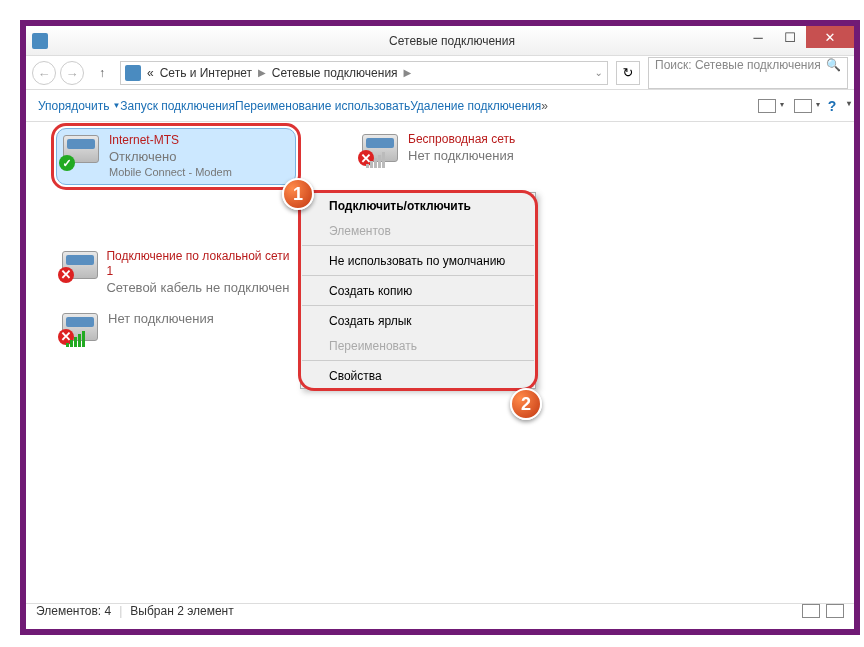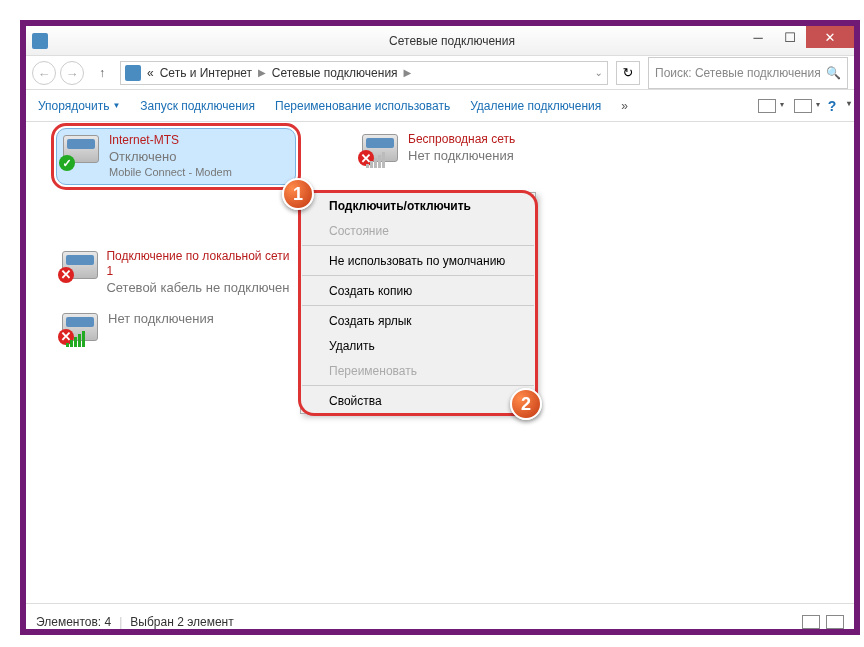--- a/index.html
+++ b/index.html
@@ -13,24 +13,24 @@
 .winbtn.close{background:#c75050;color:#fff;width:48px}
 .navbar{height:34px;border-bottom:1px solid #ddd;display:flex;align-items:center;padding:0 6px;gap:4px}
 .navarrow{width:24px;height:24px;border:1px solid #ccc;border-radius:50%;display:flex;align-items:center;justify-content:center;color:#aaa;font-size:13px}
 .uparrow{width:20px;height:20px;display:flex;align-items:center;justify-content:center;color:#555;margin:0 4px}
 .addressbar{flex:1;height:24px;border:1px solid #ccc;display:flex;align-items:center;padding:0 4px;gap:6px;margin-right:4px}
 .addr-icon{width:16px;height:16px;background:#4a8bc0;border-radius:2px}
 .crumb{color:#333;font-size:12px}
 .crumb-sep{color:#888;font-size:10px}
 .addr-dd{margin-left:auto;color:#888;font-size:10px}
 .refresh{width:24px;height:24px;border:1px solid #ccc;display:flex;align-items:center;justify-content:center;font-size:13px;margin-right:4px}
-.searchbox{width:200px;height:32px;border:1px solid #ccc;display:flex;align-items:center;padding:0 6px;color:#888}
+.searchbox{width:200px;height:32px;border:1px solid #ccc;display:flex;padding:0 6px;color:#888}
 .searchbox-text{flex:1}
 .search-icon{font-size:12px;color:#555}
-.toolbar{height:32px;border-bottom:1px solid #ddd;display:flex;align-items:center;padding:0 12px;gap:20px;background:#fff}
+.toolbar{height:32px;border-bottom:1px solid #ddd;display:flex;align-items:center;padding:0 12px;background:#fff}
 .toolbtn{color:#1b6fb5;font-size:12px;display:flex;align-items:center;gap:3px}
 .toolbtn .dd{font-size:8px}
 .tool-spacer{flex:1}
 .tool-more{color:#555}
 .tool-icons{display:flex;gap:10px;align-items:center}
 .tool-icon{width:18px;height:14px;border:1px solid #888;position:relative}
 .tool-icon::after{content:"▾";position:absolute;right:-9px;top:0;font-size:8px;color:#555}
 .tool-icon.q{border:none;width:20px;display:flex;align-items:center;justify-content:center;font-weight:bold;color:#1b6fb5;font-size:14px}
 .content{flex:1;position:relative;padding:6px 30px;overflow:hidden}
 .connrow{display:flex;gap:60px;flex-wrap:wrap}
@@ -55,21 +55,21 @@
 .badge1{top:152px;left:256px;z-index:20}
 .badge2{top:362px;left:484px;z-index:20}
 .ctxmenu{position:absolute;top:166px;left:274px;width:236px;background:#f0f0f0;border:1px solid #aaa;box-shadow:3px 3px 6px rgba(0,0,0,.25);z-index:10}
 .ctxitem{height:25px;display:flex;align-items:center;padding:0 8px 0 28px;font-size:12px;color:#000;position:relative}
 .ctxitem.disabled{color:#aaa}
 .ctxitem.bold{font-weight:bold}
 .ctxsep{height:1px;background:#ccc;margin:2px 1px}
 .ctxhl{position:absolute;left:-3px;right:-3px;height:34px;border:3px solid #d33;border-radius:16px;pointer-events:none}
 .ctxhl-top{top:-3px;border-bottom:none;height:calc(100% - 28px);border-radius:16px 16px 0 0}
 .ctxhl-bot{bottom:-3px;border-top:none;border-radius:0 0 16px 16px}
-.statusbar{height:26px;border-top:1px solid #ddd;display:flex;align-items:flex-end;padding:0 10px;font-size:12px;color:#333}
+.statusbar{height:26px;border-top:1px solid #ddd;display:flex;align-items:flex-start;padding:0 10px;font-size:12px;color:#333}
 .statusbar-sep{margin:0 8px;color:#ccc}
 .sb-spacer{flex:1}
 .viewicons{display:flex;gap:6px}
 .viewicon{width:18px;height:14px;border:1px solid #888}
 </style>
 </head>
 <body>
 
 <div class="window">
 
@@ -182,28 +182,27 @@
         </div>
       </div>
     </div>
   </div>
 
   <div class="badge-num badge1">1</div>
 
   <div class="ctxmenu">
     <div class="ctxhl ctxhl-top"></div>
     <div class="ctxitem bold">Подключить/отключить</div>
-    <div class="ctxitem disabled">Состояние</div>
+    <div class="ctxitem disabled">Элементов</div>
     <div class="ctxsep"></div>
     <div class="ctxitem">Не использовать по умолчанию</div>
     <div class="ctxsep"></div>
     <div class="ctxitem">Создать копию</div>
     <div class="ctxsep"></div>
     <div class="ctxitem">Создать ярлык</div>
-    <div class="ctxitem">Удалить</div>
     <div class="ctxitem disabled">Переименовать</div>
     <div class="ctxsep"></div>
     <div class="ctxitem">Свойства</div>
     <div class="ctxhl ctxhl-bot"></div>
   </div>
 
   <div class="badge-num badge2">2</div>
 
   <div class="statusbar">
     <span>Элементов: 4</span>

